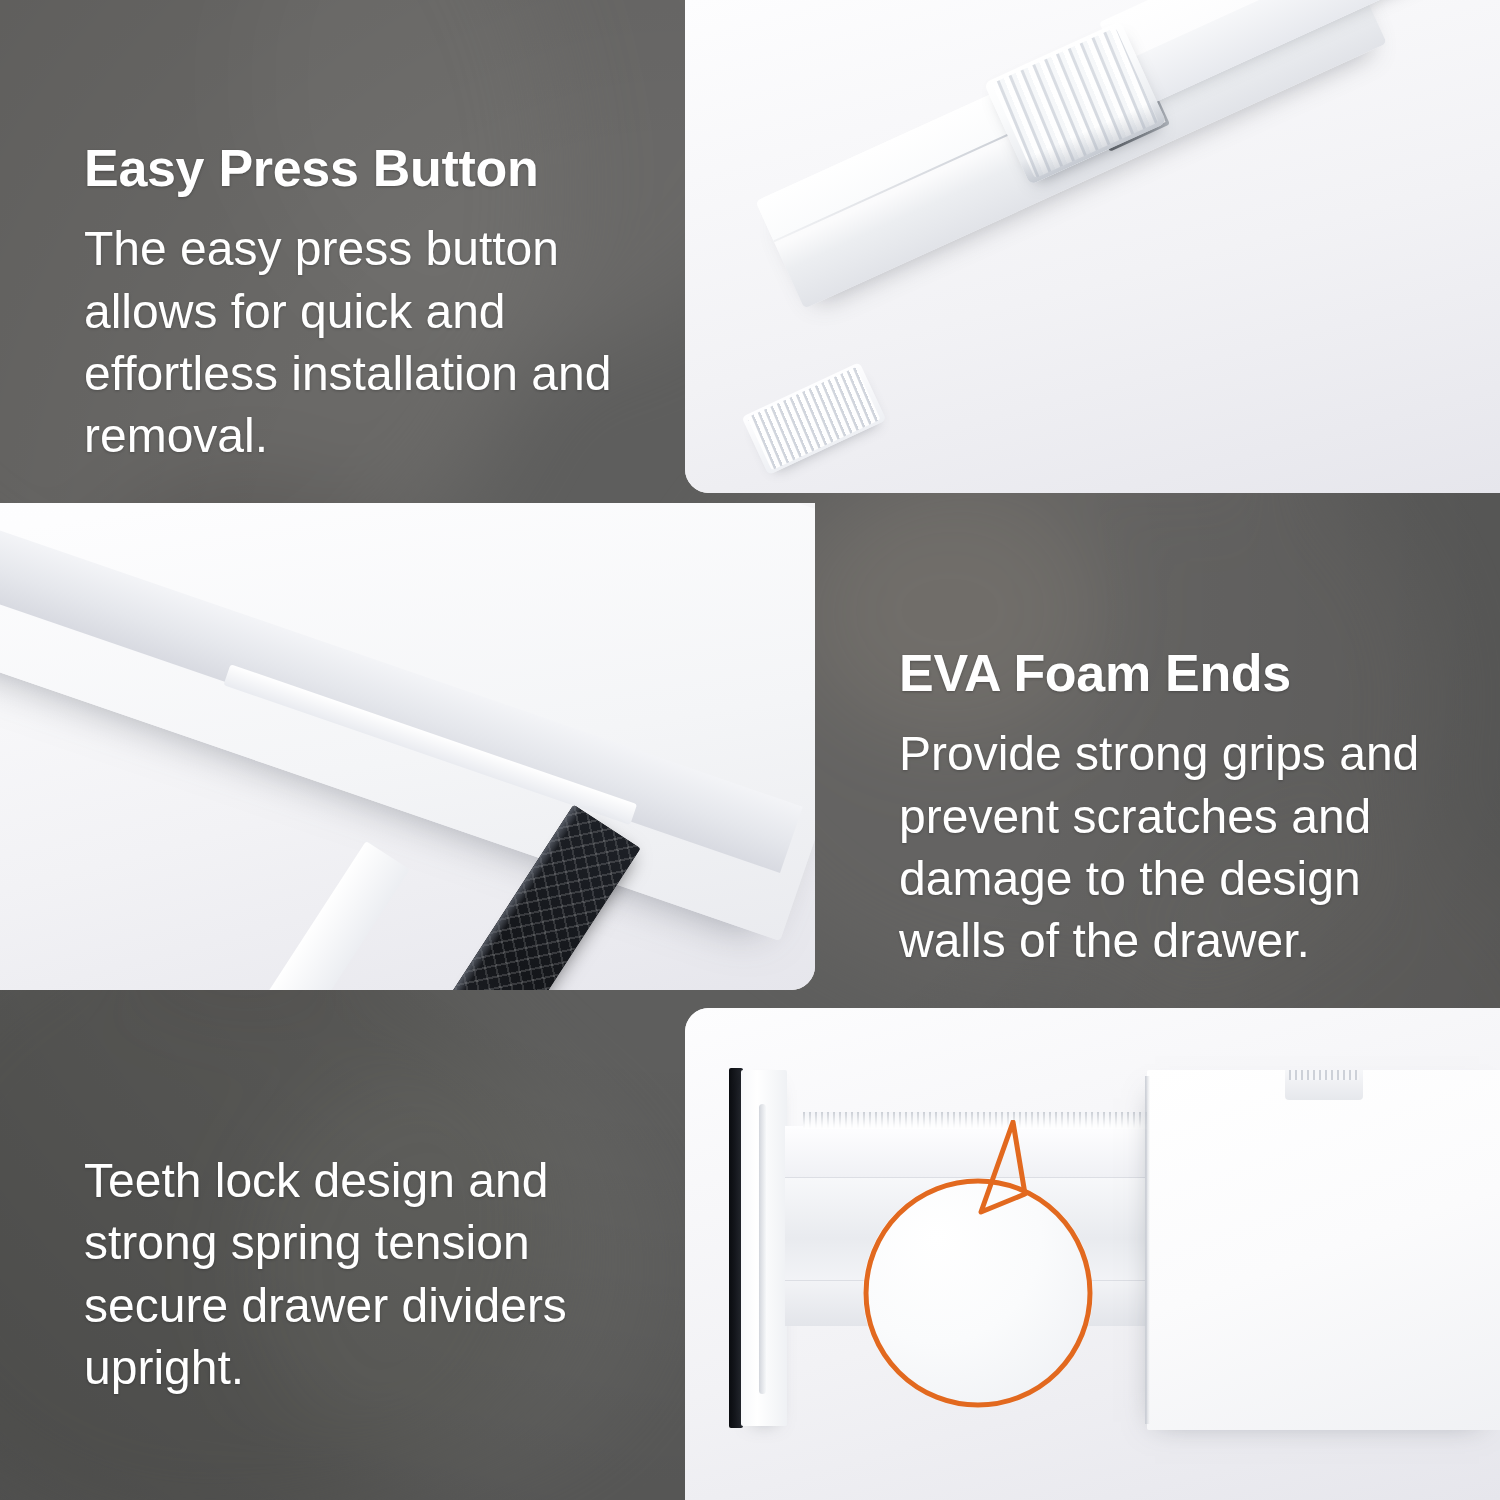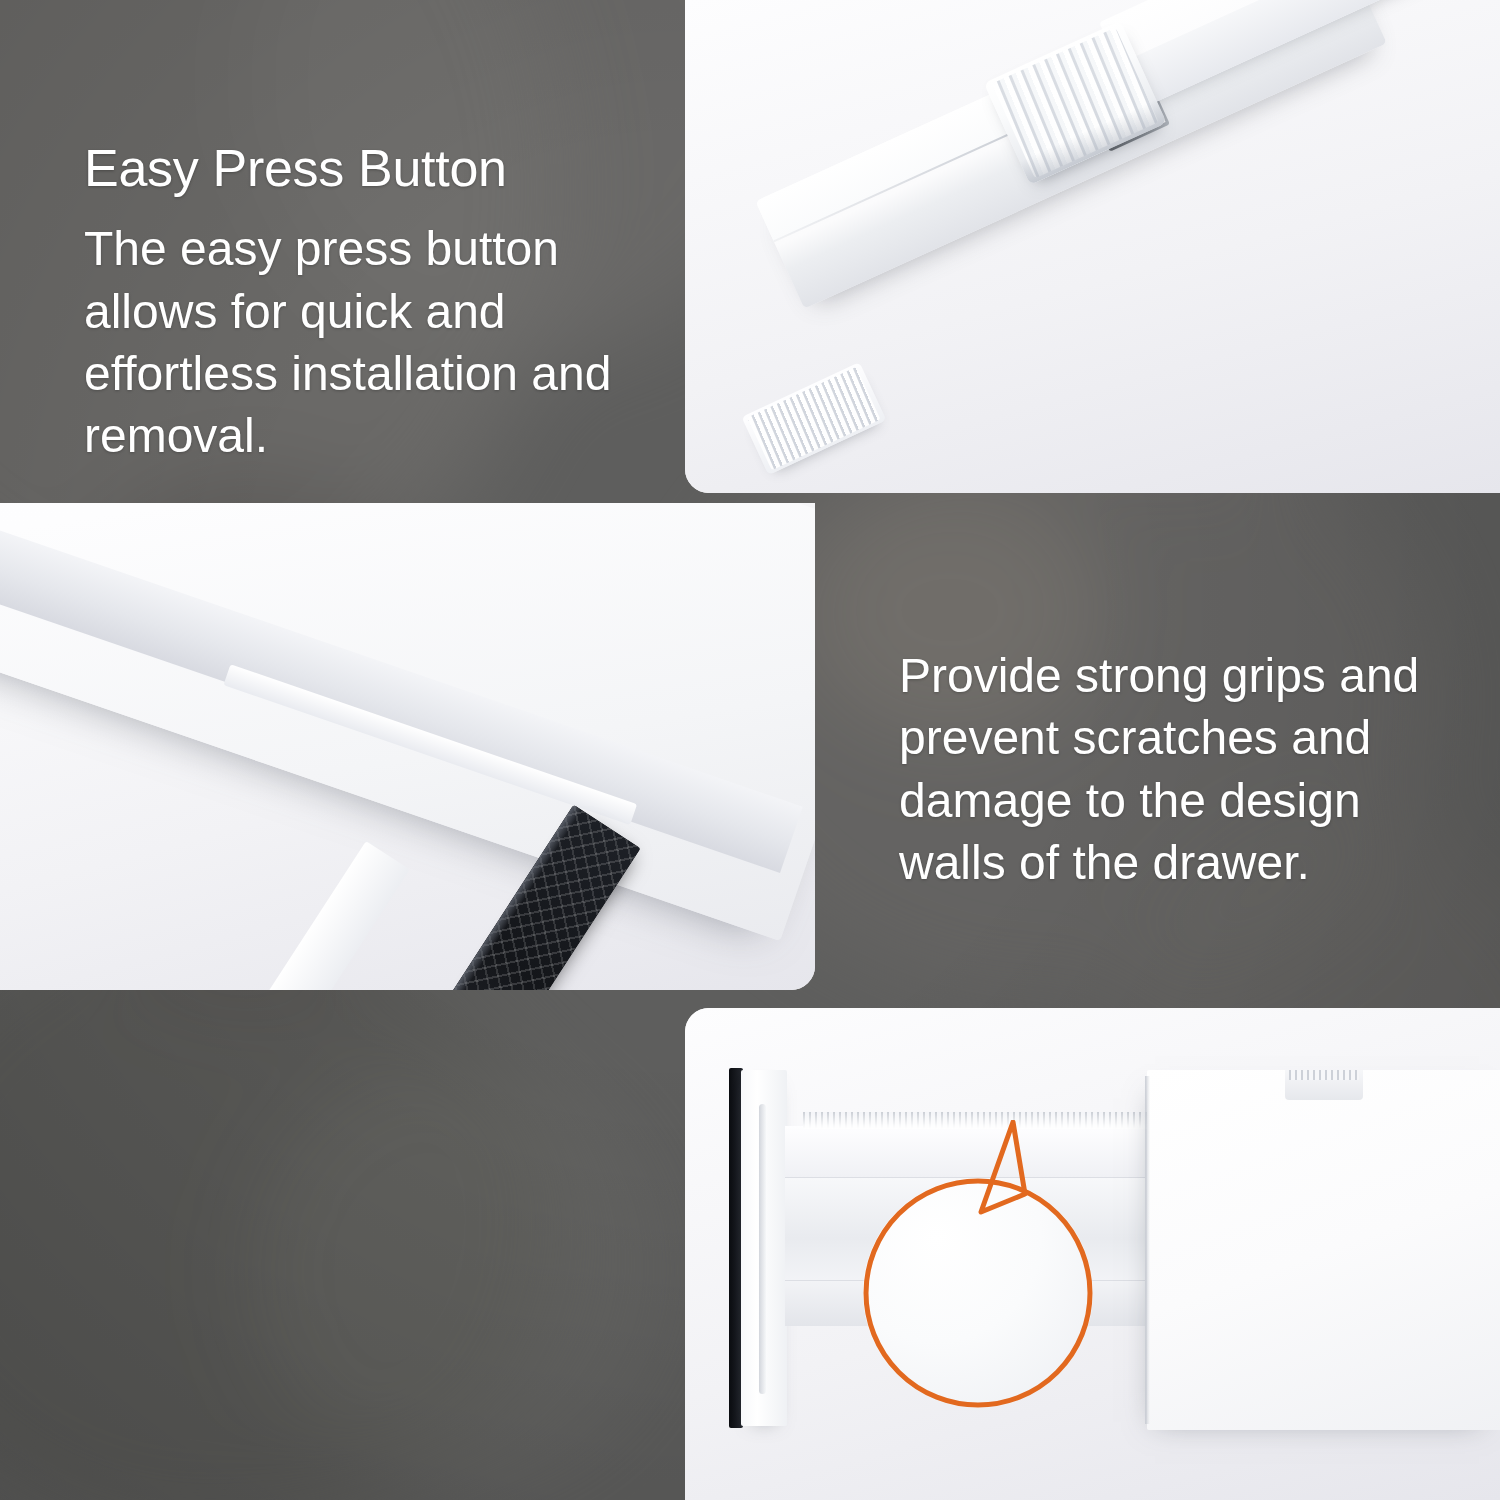--- a/index.html
+++ b/index.html
@@ -49,21 +49,21 @@
   .panel-inner-bg { position:absolute; inset:0; background:linear-gradient(165deg,#fdfdfe 0%,#f2f2f5 55%,#e6e6ec 100%); }
 
   #panel-press   { left:685px;  top:0;      width:815px;  height:493px;  border-bottom-left-radius:24px; }
   #panel-foam    { left:0;      top:503px;  width:815px;  height:487px;  border-bottom-right-radius:24px; }
   #panel-teeth   { left:685px;  top:1008px; width:815px;  height:492px;  border-top-left-radius:24px; }
 
   
   .textblock { position:absolute; color:#fff; }
   .heading {
     font-size:52px;
-    font-weight:normal;
+    font-weight:bold;
     letter-spacing:-.3px;
     line-height:1.08;
     margin-bottom:22px;
     text-shadow:0 1px 3px rgba(0,0,0,.28);
   }
   .body-copy {
     font-size:48px;
     line-height:1.30;
     font-weight:400;
     text-shadow:0 1px 3px rgba(0,0,0,.24);
@@ -413,19 +413,21 @@
       </svg>
     </div>
   </div>
 
   <div class="textblock" id="text-press">
     <div class="heading">Easy Press Button</div>
     <div class="body-copy">The easy press button allows for quick and effortless installation and removal.</div>
   </div>
 
   <div class="textblock" id="text-foam">
+    <div class="heading">EVA Foam Ends</div>
     <div class="body-copy">Provide strong grips and prevent scratches and damage to the design walls of the drawer.</div>
   </div>
 
   <div class="textblock" id="text-teeth">
+    <div class="body-copy">Teeth lock design and strong spring tension secure drawer dividers upright.</div>
   </div>
 
 </div>
 
 </body></html>

